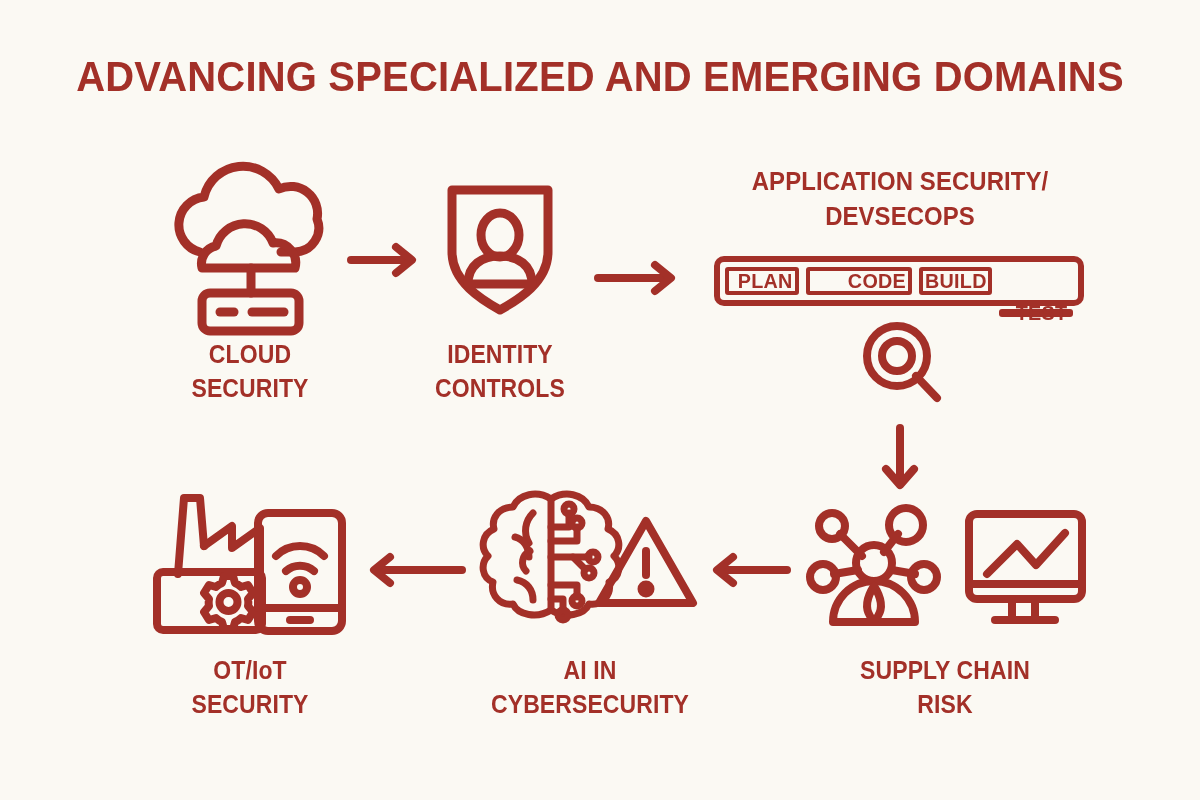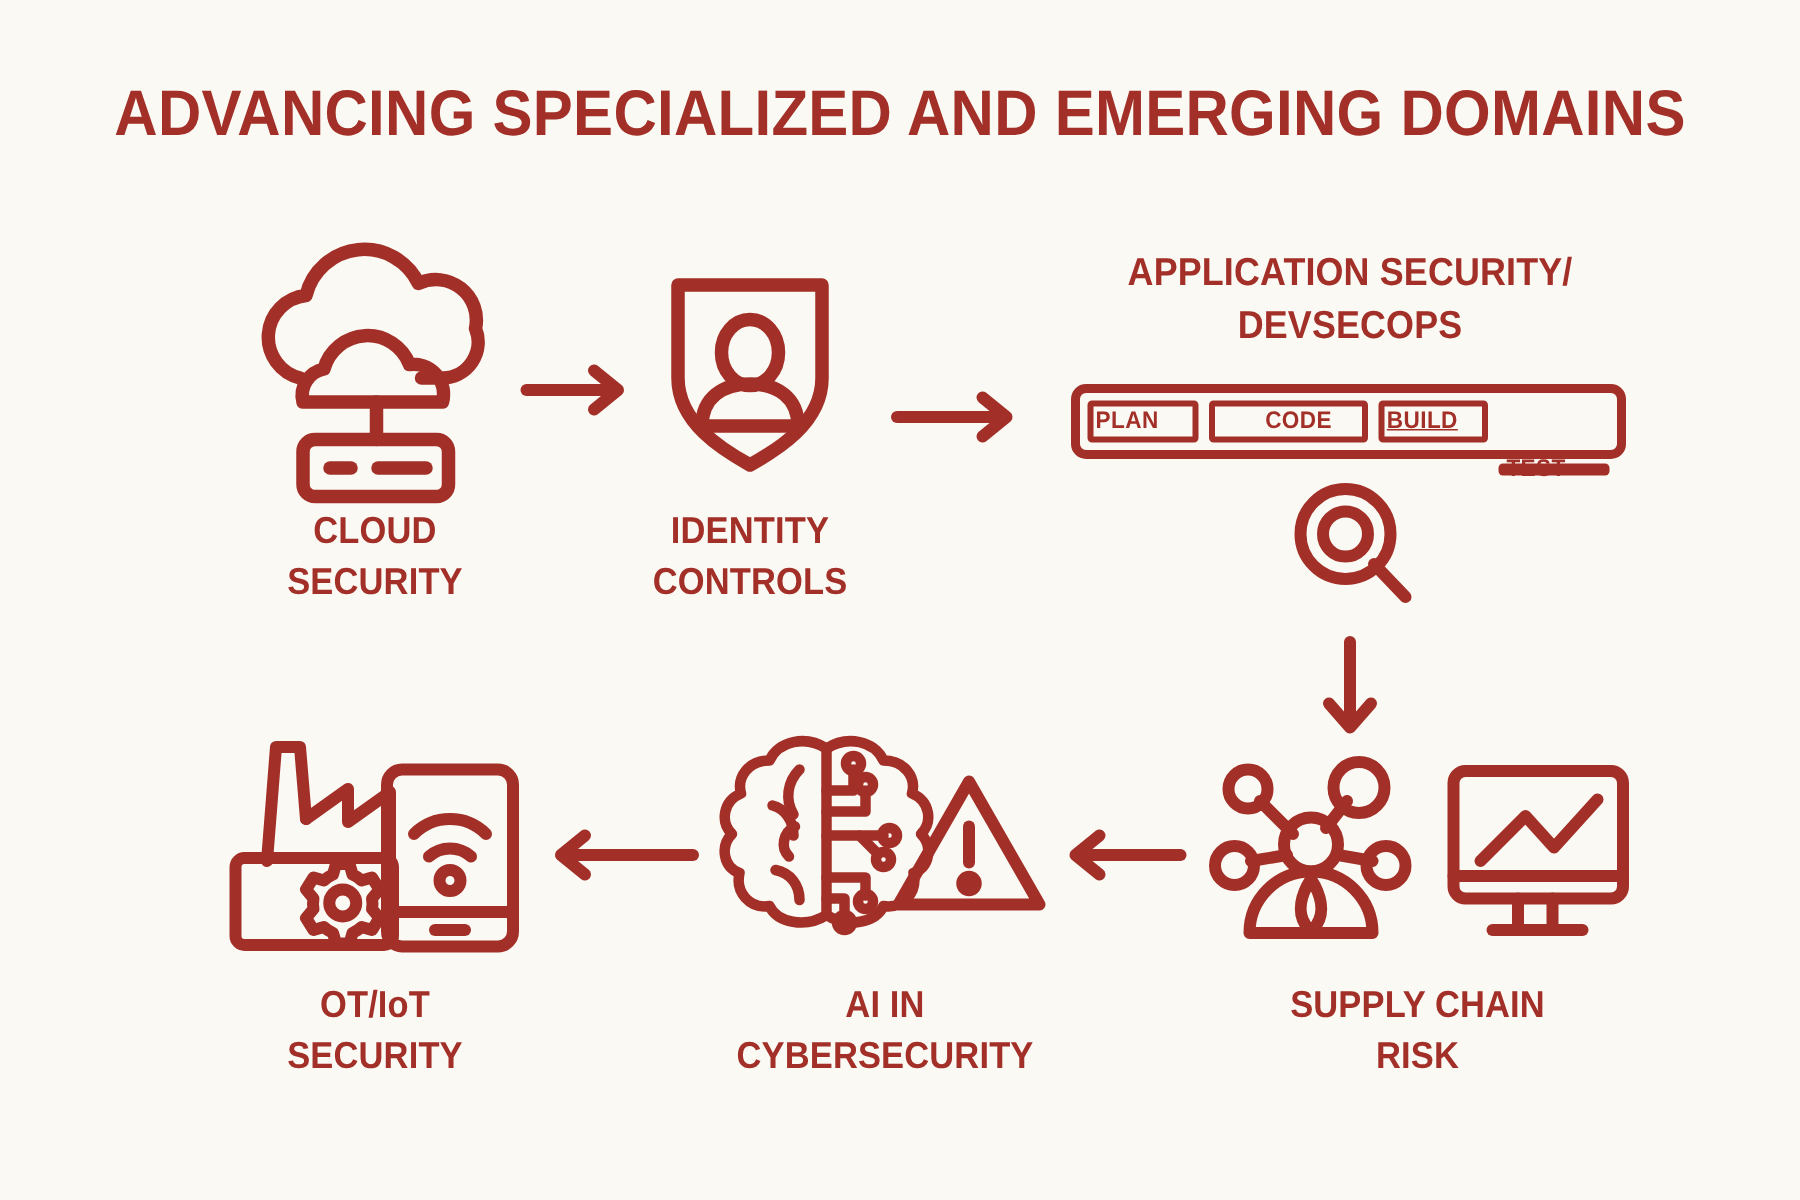--- a/index.html
+++ b/index.html
@@ -78,23 +78,23 @@
     padding: 5px;
     gap: 7px;
     background: #FBF9F3;
   }
   .pipe-cell {
     box-sizing: border-box;
     border: 4px solid #A33028;
     border-radius: 3px;
     display: flex;
     align-items: center;
-    justify-content: flex-start;
+    justify-content: flex-end;
     color: #A33028;
-    font-size: 16px;
+    font-size: 21px;
     font-weight: bold;
     letter-spacing: 0.3px;
     font-family: "Liberation Sans", sans-serif;
   }
   .pipe-cell span {
     display: block;
     transform: scaleX(0.94);
   }
   svg { display: block; overflow: visible; }
 </style>
@@ -167,21 +167,21 @@
   <div class="heading-above" style="left:690px; top:164px; width:420px;">APPLICATION SECURITY/
 DEVSECOPS</div>
 
   <div class="pipeline" style="left:714px; top:256px; width:370px; height:50px;">
     <div class="pipe-cell" style="flex:1;">
       <span>PLAN</span>
     </div>
     <div class="pipe-cell" style="flex:1;padding-left:32px;">
       <span>CODE</span>
     </div>
-    <div class="pipe-cell" style="flex:1;text-decoration:underline;">
+    <div class="pipe-cell" style="flex:1;">
       <span>BUILD</span>
     </div>
     <div class="pipe-cell" style="flex:1;margin-top:42px;">
       <span>TEST</span>
     </div>
   </div>
 
   <div class="icon-wrap" style="left:855px; top:318px; width:92px; height:88px;">
     <svg width="92" height="88" viewBox="0 0 92 88">
       <g fill="none" stroke="#A33028" stroke-width="8" stroke-linecap="round" stroke-linejoin="round">

